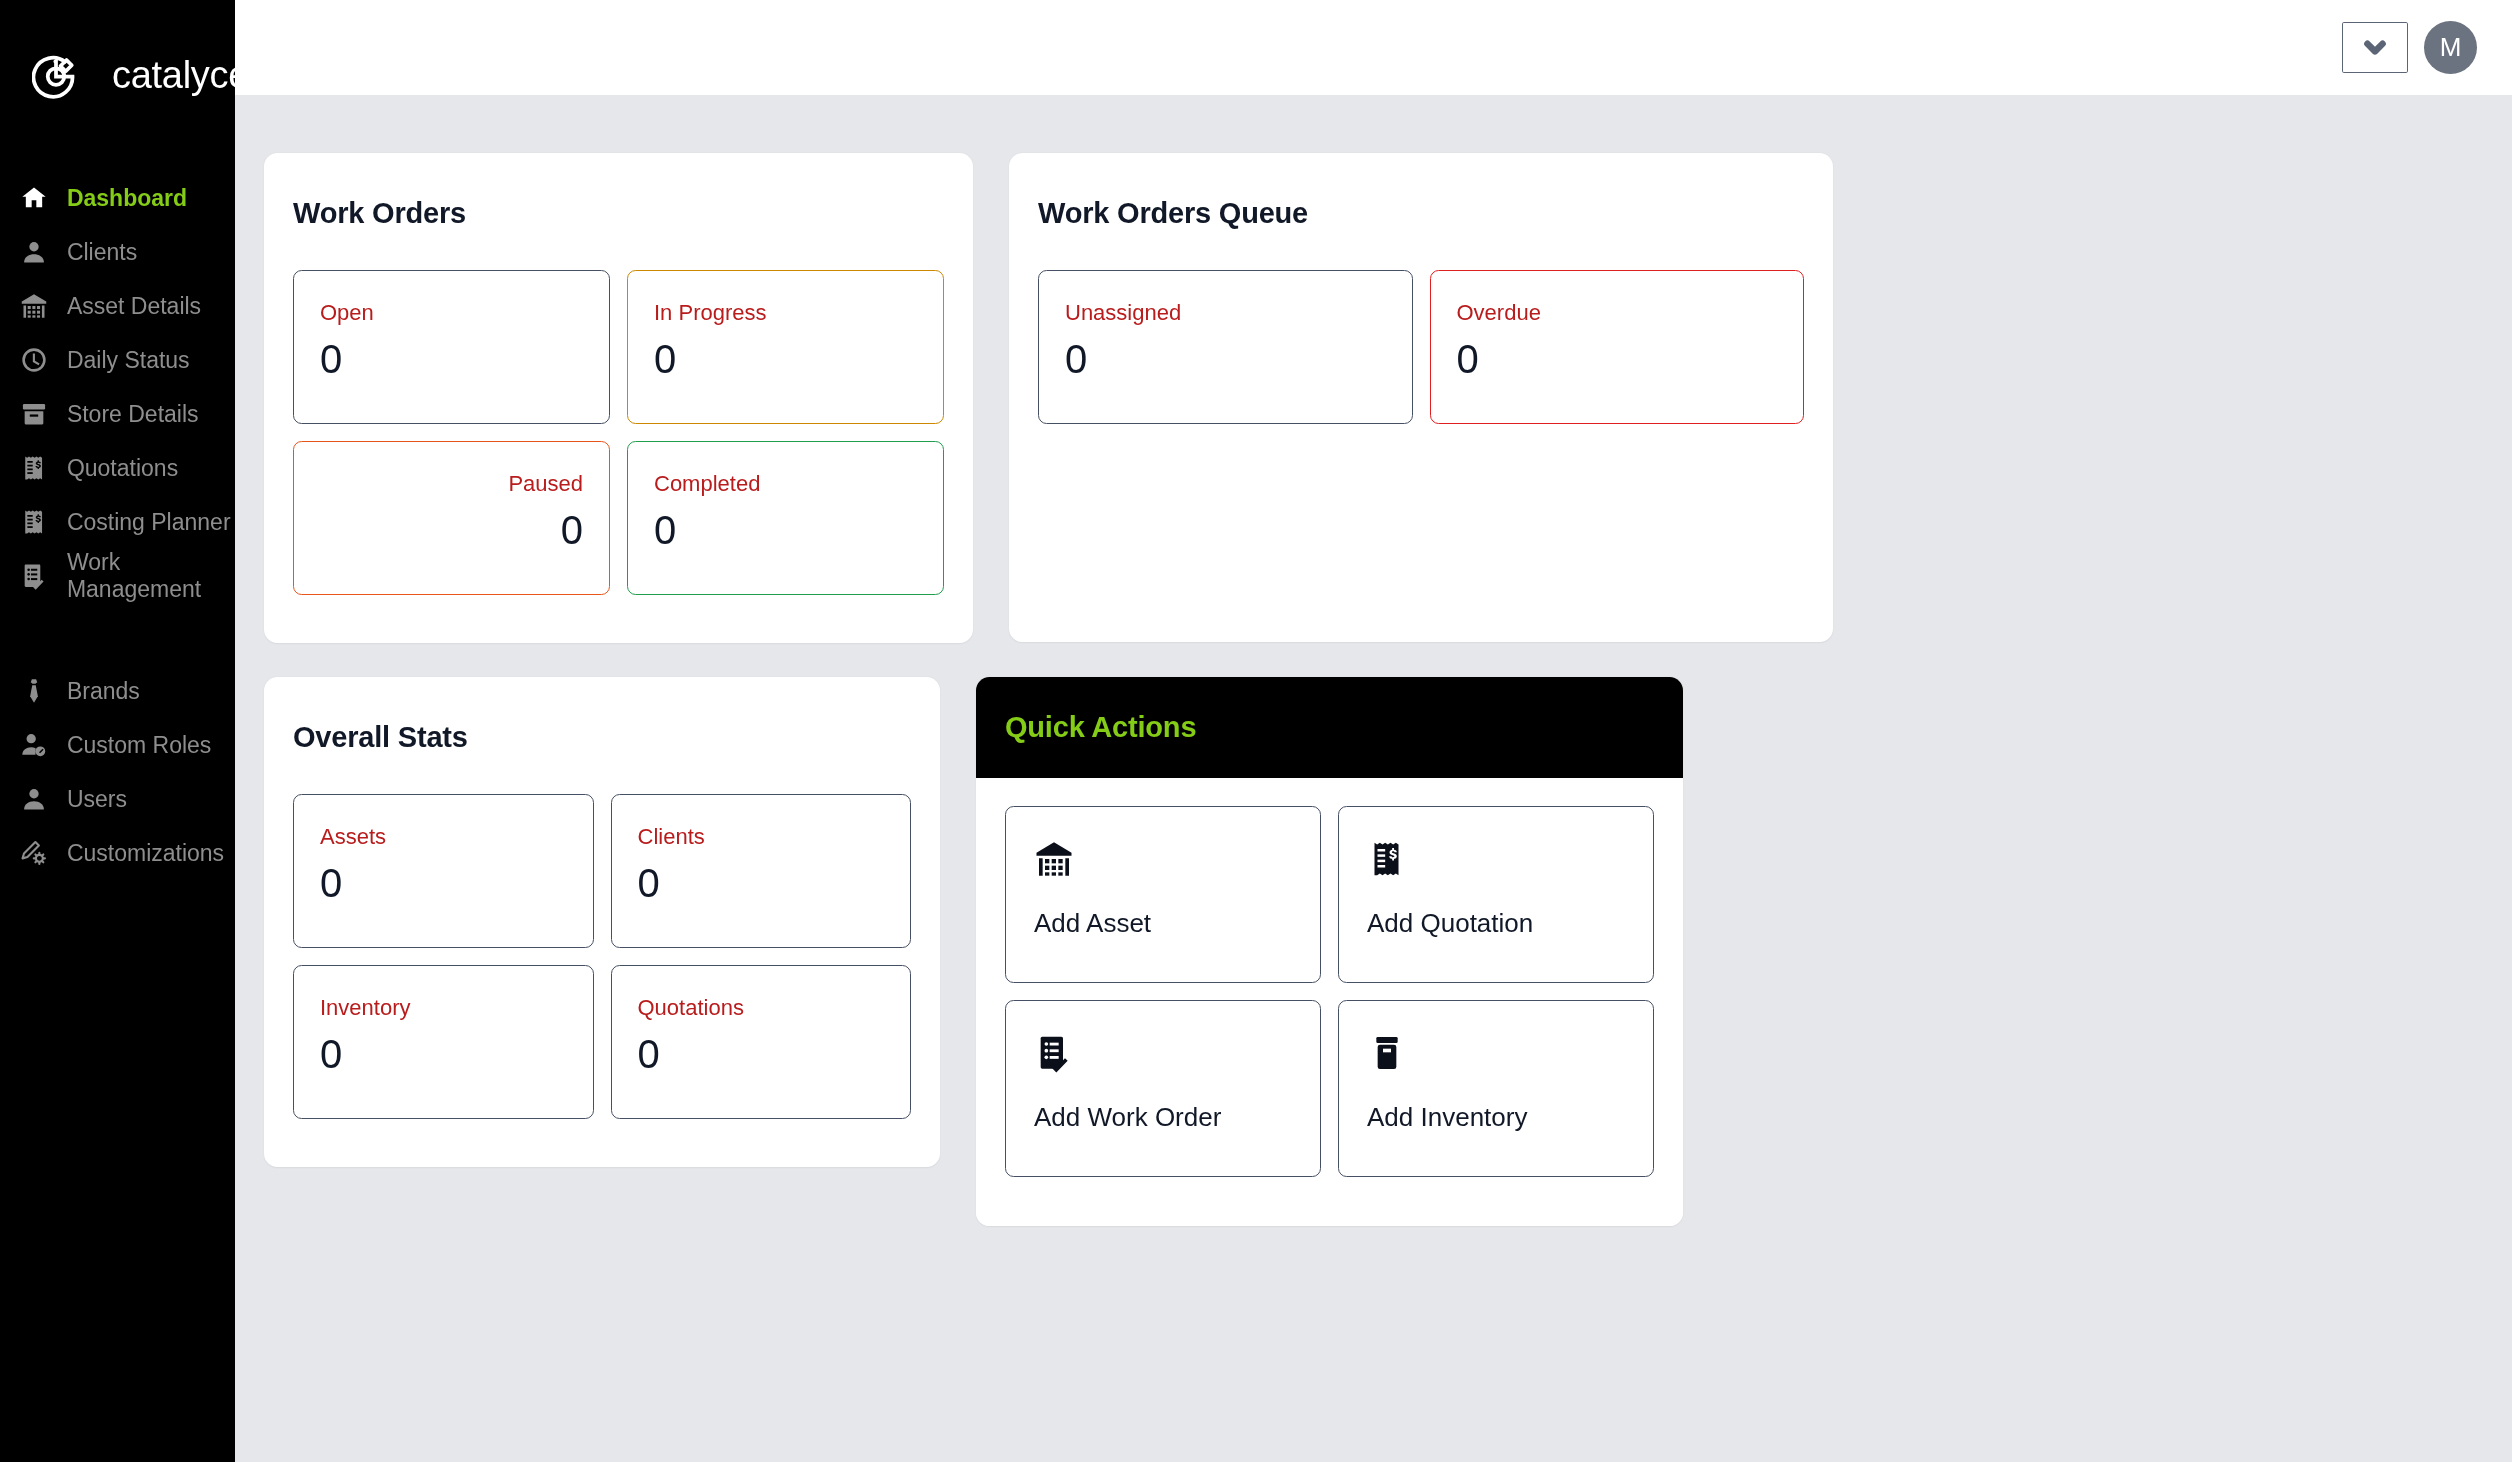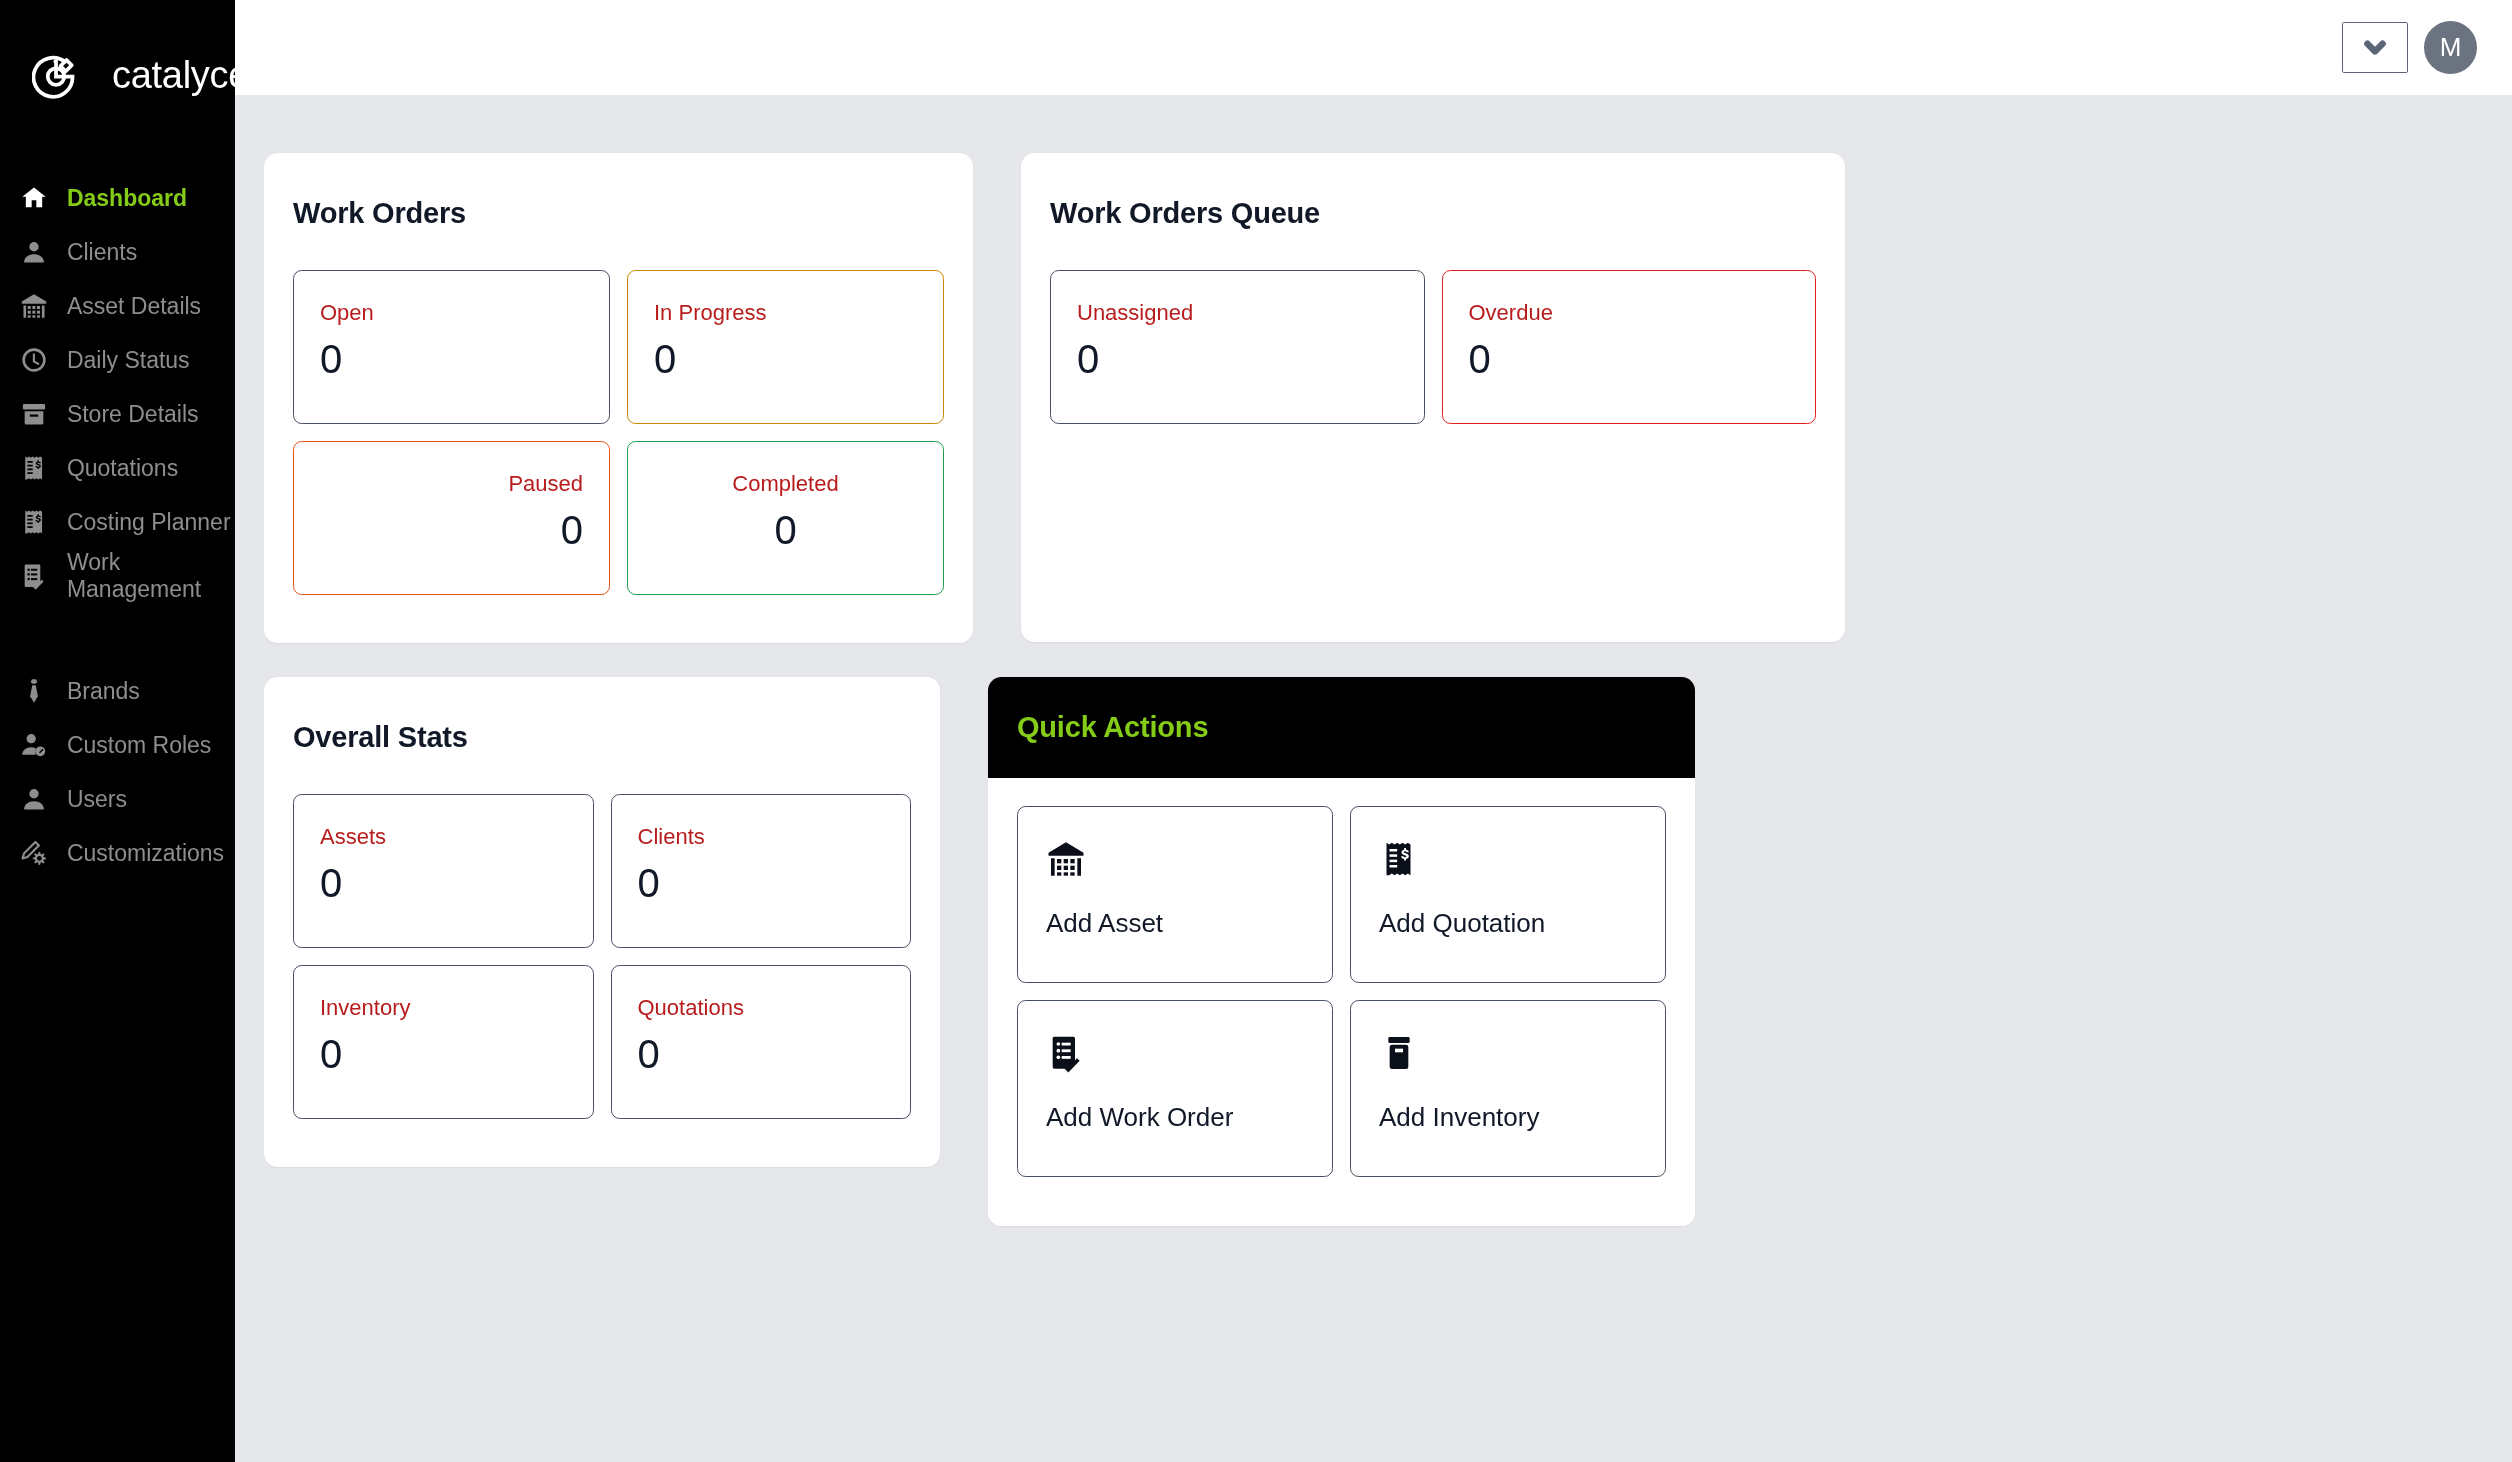--- a/index.html
+++ b/index.html
@@ -104,21 +104,21 @@
   }
 
   .content {
     flex: 1 1 auto;
     padding: 58px 29px 0 29px;
     display: flex;
     flex-direction: column;
     gap: 34px;
   }
 
-  .row { display: flex; gap: 48px; align-items: flex-start; }
+  .row { display: flex; gap: 36px; align-items: flex-start; }
 
   .card {
     background: #ffffff;
     border-radius: 13.4px;
     box-shadow: 0 0.6px 1.8px rgba(16,24,40,.06);
   }
   .card-title {
     font-size: 29px;
     color: #111827;
     font-weight: 700;
@@ -152,21 +152,21 @@
     color: #b91c1c;
     margin-bottom: 13.4px;
   }
   .tile-value {
     font-size: 40px;
     color: #111827;
     line-height: 1;
   }
   .tile.accent-amber  { border-color: #cc8800; }
   .tile.accent-orange { border-color: #e8551a; text-align: right; }
-  .tile.accent-green  { border-color: #1f9e4d; text-align: center; }
+  .tile.accent-green  { border-color: #1f9e4d; }
   .tile.accent-red    { border-color: #e02020; }
   .tile.accent-slate  { border-color: #465064; }
 
   
   .coming-soon-wrap {
     flex: 1 1 auto;
     display: flex;
     align-items: center;
     justify-content: center;
     gap: 18.3px;

